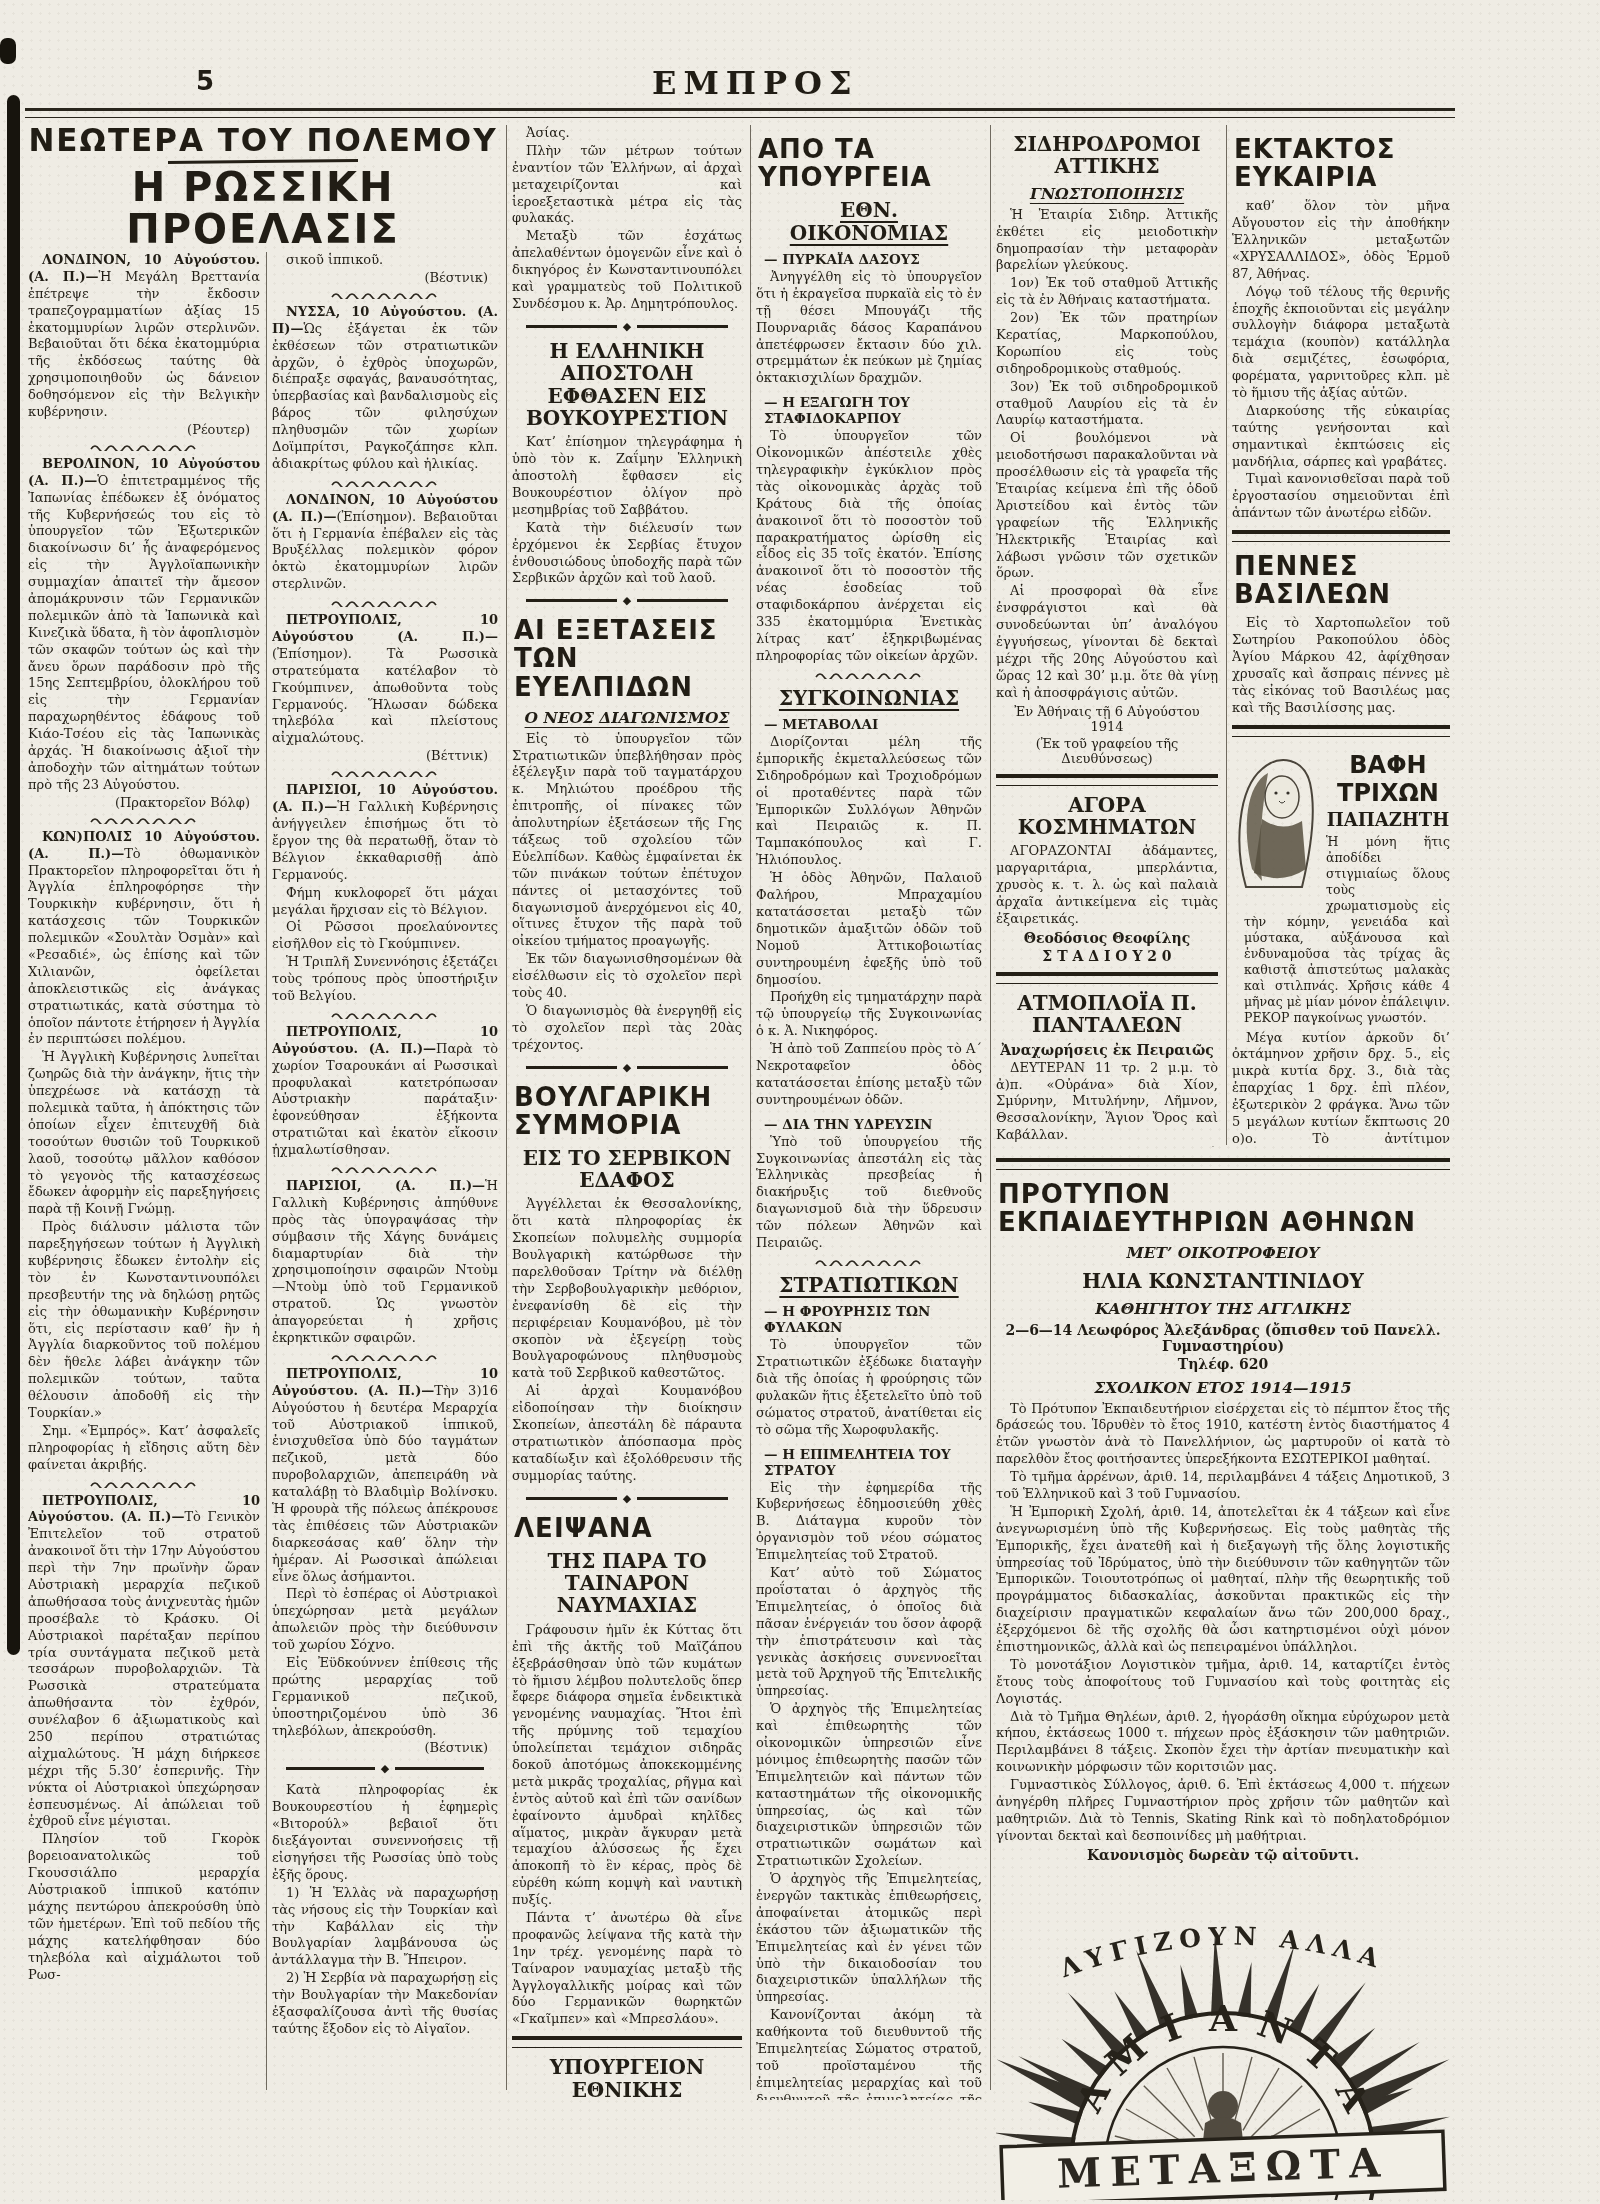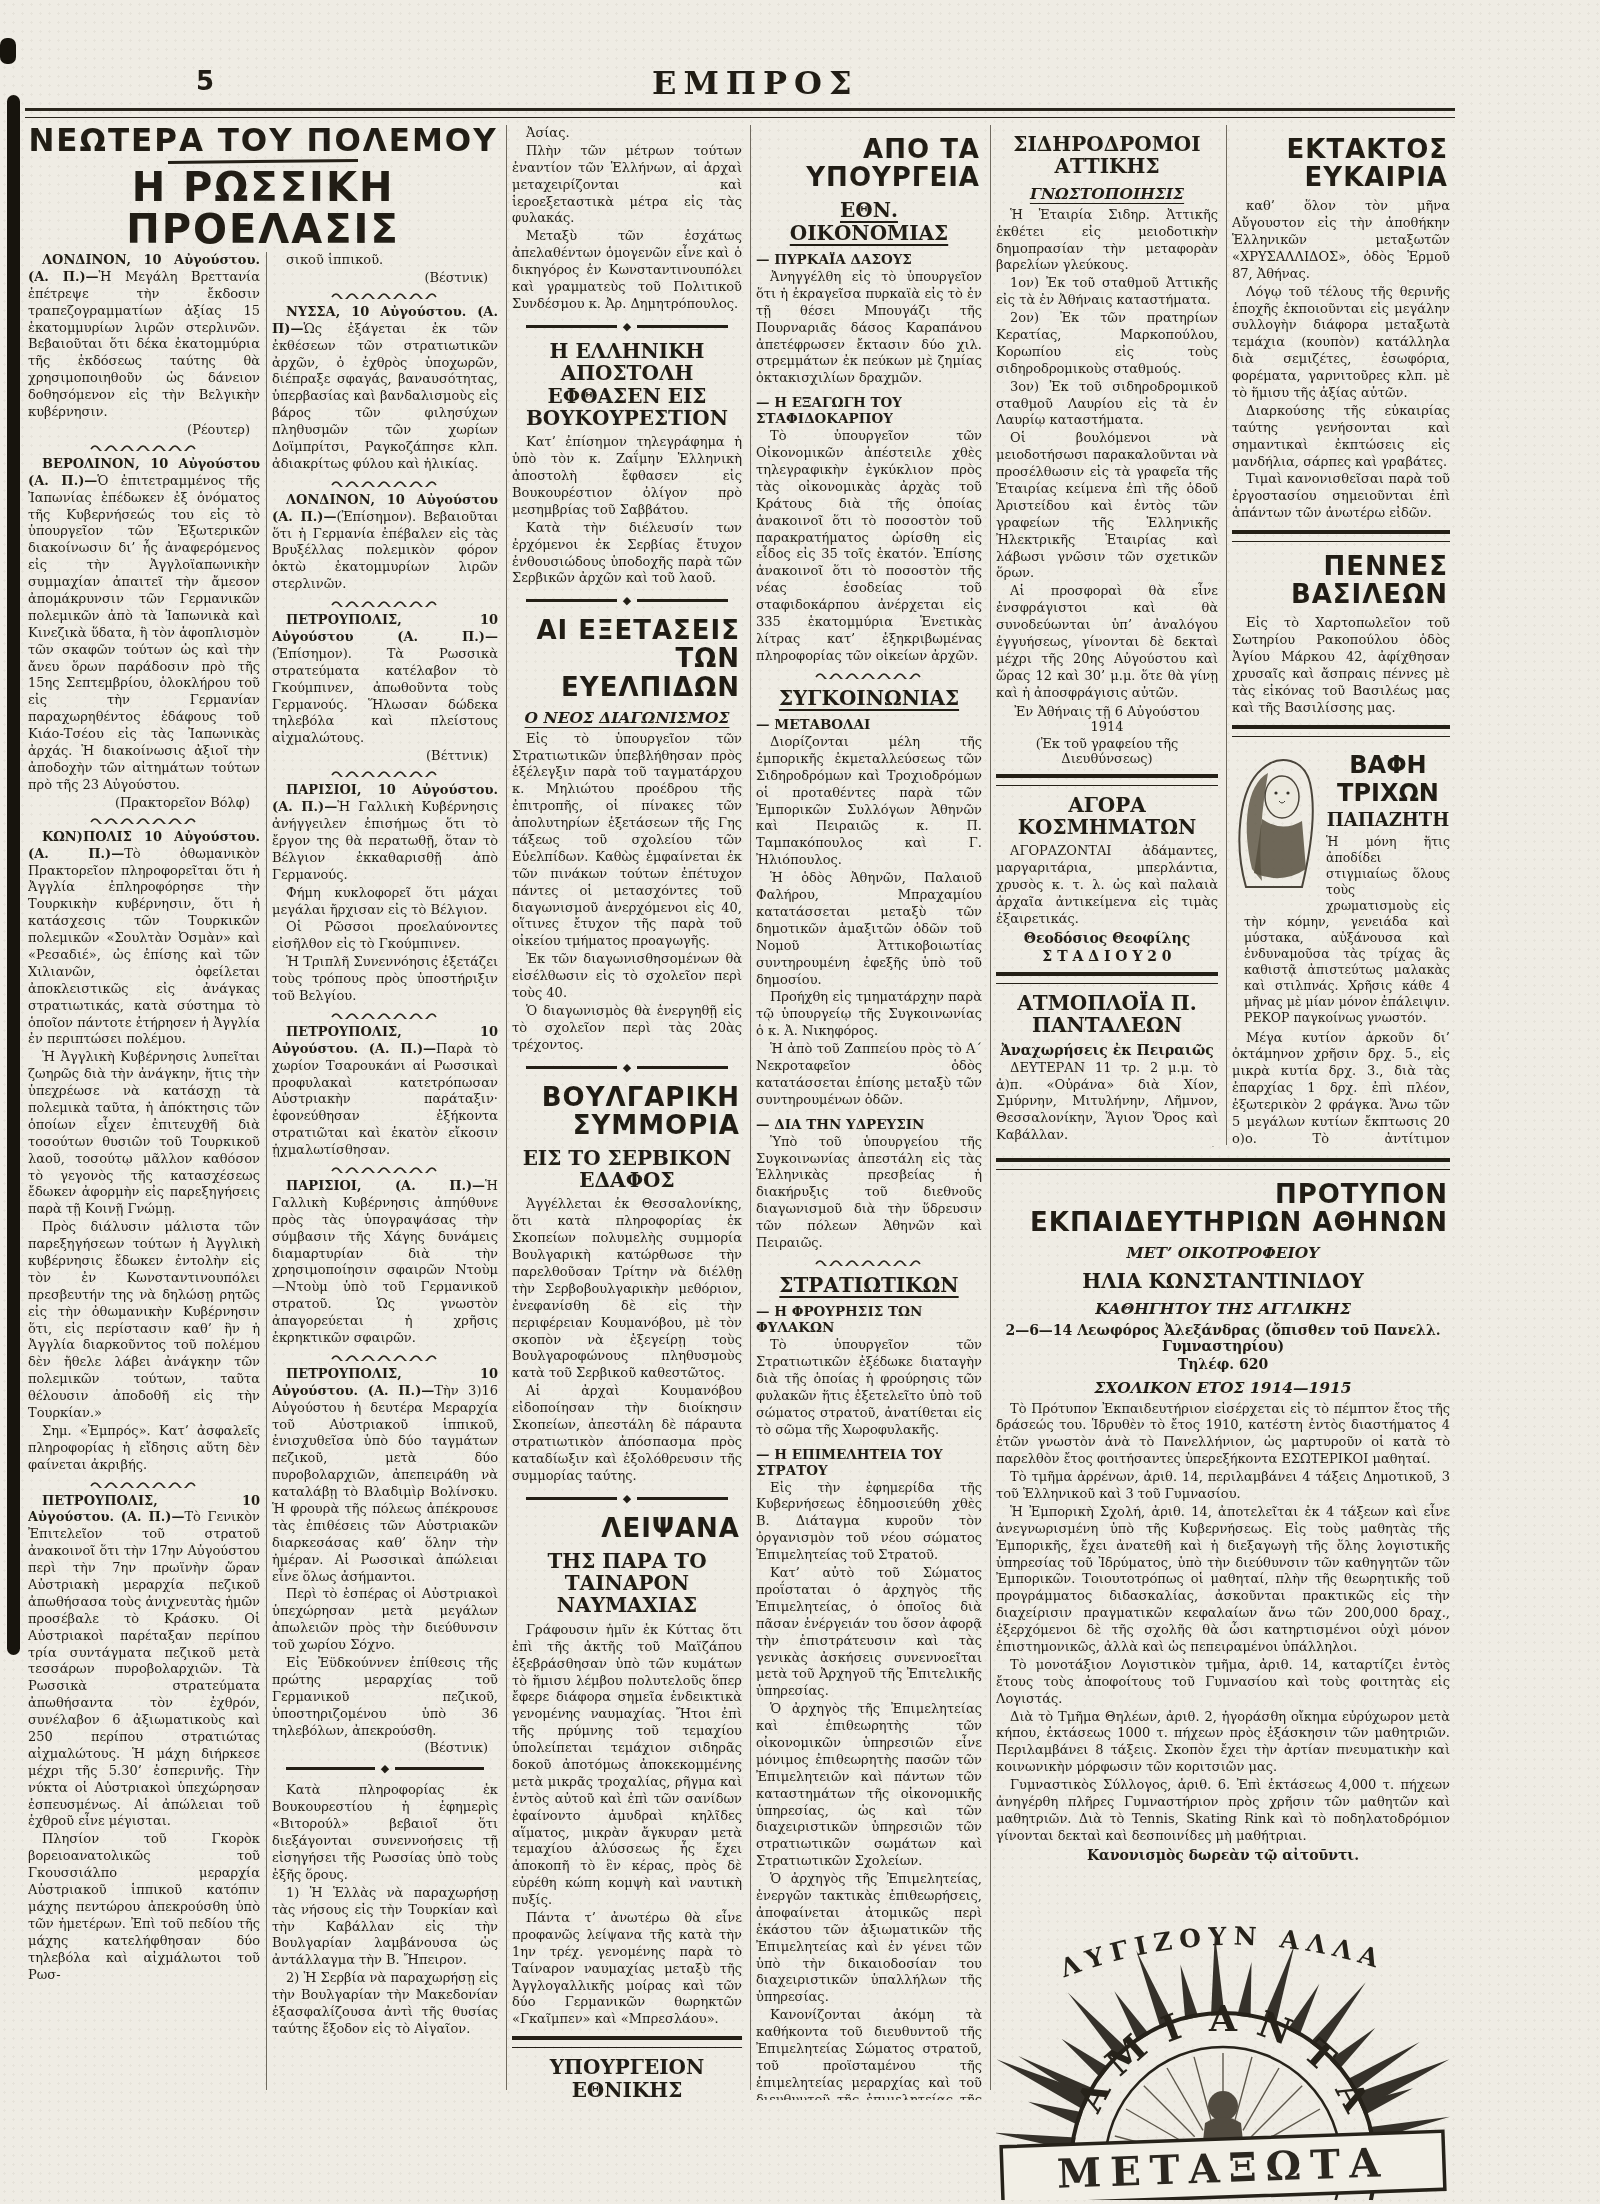--- a/index.html
+++ b/index.html
@@ -25,25 +25,25 @@
   .wb-kicker{font-family:"DejaVu Sans",sans-serif;font-weight:800;font-size:31px;
     letter-spacing:2px;line-height:1.05;}
   .wb-rule{width:190px;margin:3px auto;border-bottom:3px solid #241f16;transform:skewY(-0.6deg);}
   .wb-title{font-family:"DejaVu Sans",sans-serif;font-weight:800;font-size:40px;
     letter-spacing:2px;line-height:1.05;margin-top:2px;}
   
   .it-p{font-size:13px;line-height:1.3;text-align:justify;text-indent:14px;margin:0 0 1px;}
   .lead{font-weight:bold;}
   .it-sig{text-align:right;font-size:13px;padding-right:10px;margin:1px 0 3px;}
   .it-h1{font-family:"DejaVu Sans",sans-serif;font-weight:800;font-size:26px;line-height:1.08;
-    text-align:right;margin:10px 2px 7px;letter-spacing:1px;}
+    text-align:left;margin:10px 2px 7px;letter-spacing:1px;}
   .it-h2{font-weight:bold;font-size:20px;text-align:center;margin:8px 2px 5px;line-height:1.12;}
   .it-h3{font-weight:bold;font-size:15.5px;text-align:center;margin:6px 2px 4px;font-style:italic;}
   .u{text-decoration:underline;text-underline-offset:4px;}
-  .it-sub{font-weight:bold;font-size:13.5px;margin:7px 0 2px;}
+  .it-sub{font-weight:bold;font-size:13.5px;margin:7px 8px 2px;}
   .it-cen{text-align:center;font-size:13px;margin:2px 0;text-indent:0;}
   .b{font-weight:bold;font-size:14px;}
   .it-sq{display:flex;justify-content:center;margin:5px 0;}
   .it-orn{display:flex;align-items:center;margin:8px 14px;}
   .it-orn .line{flex:1;border-bottom:3px solid #241f16;}
   .it-orn .dia{padding:0 6px;font-size:11px;line-height:1;}
   .it-thick{height:7px;border-top:4px solid #241f16;border-bottom:1px solid #241f16;margin:8px 0;}
   .media{overflow:hidden;margin:4px 0;}
   .media .ill{float:left;margin:4px 6px 2px 0;}
   .media .m-h1{font-family:"DejaVu Sans",sans-serif;font-weight:800;font-size:24px;

